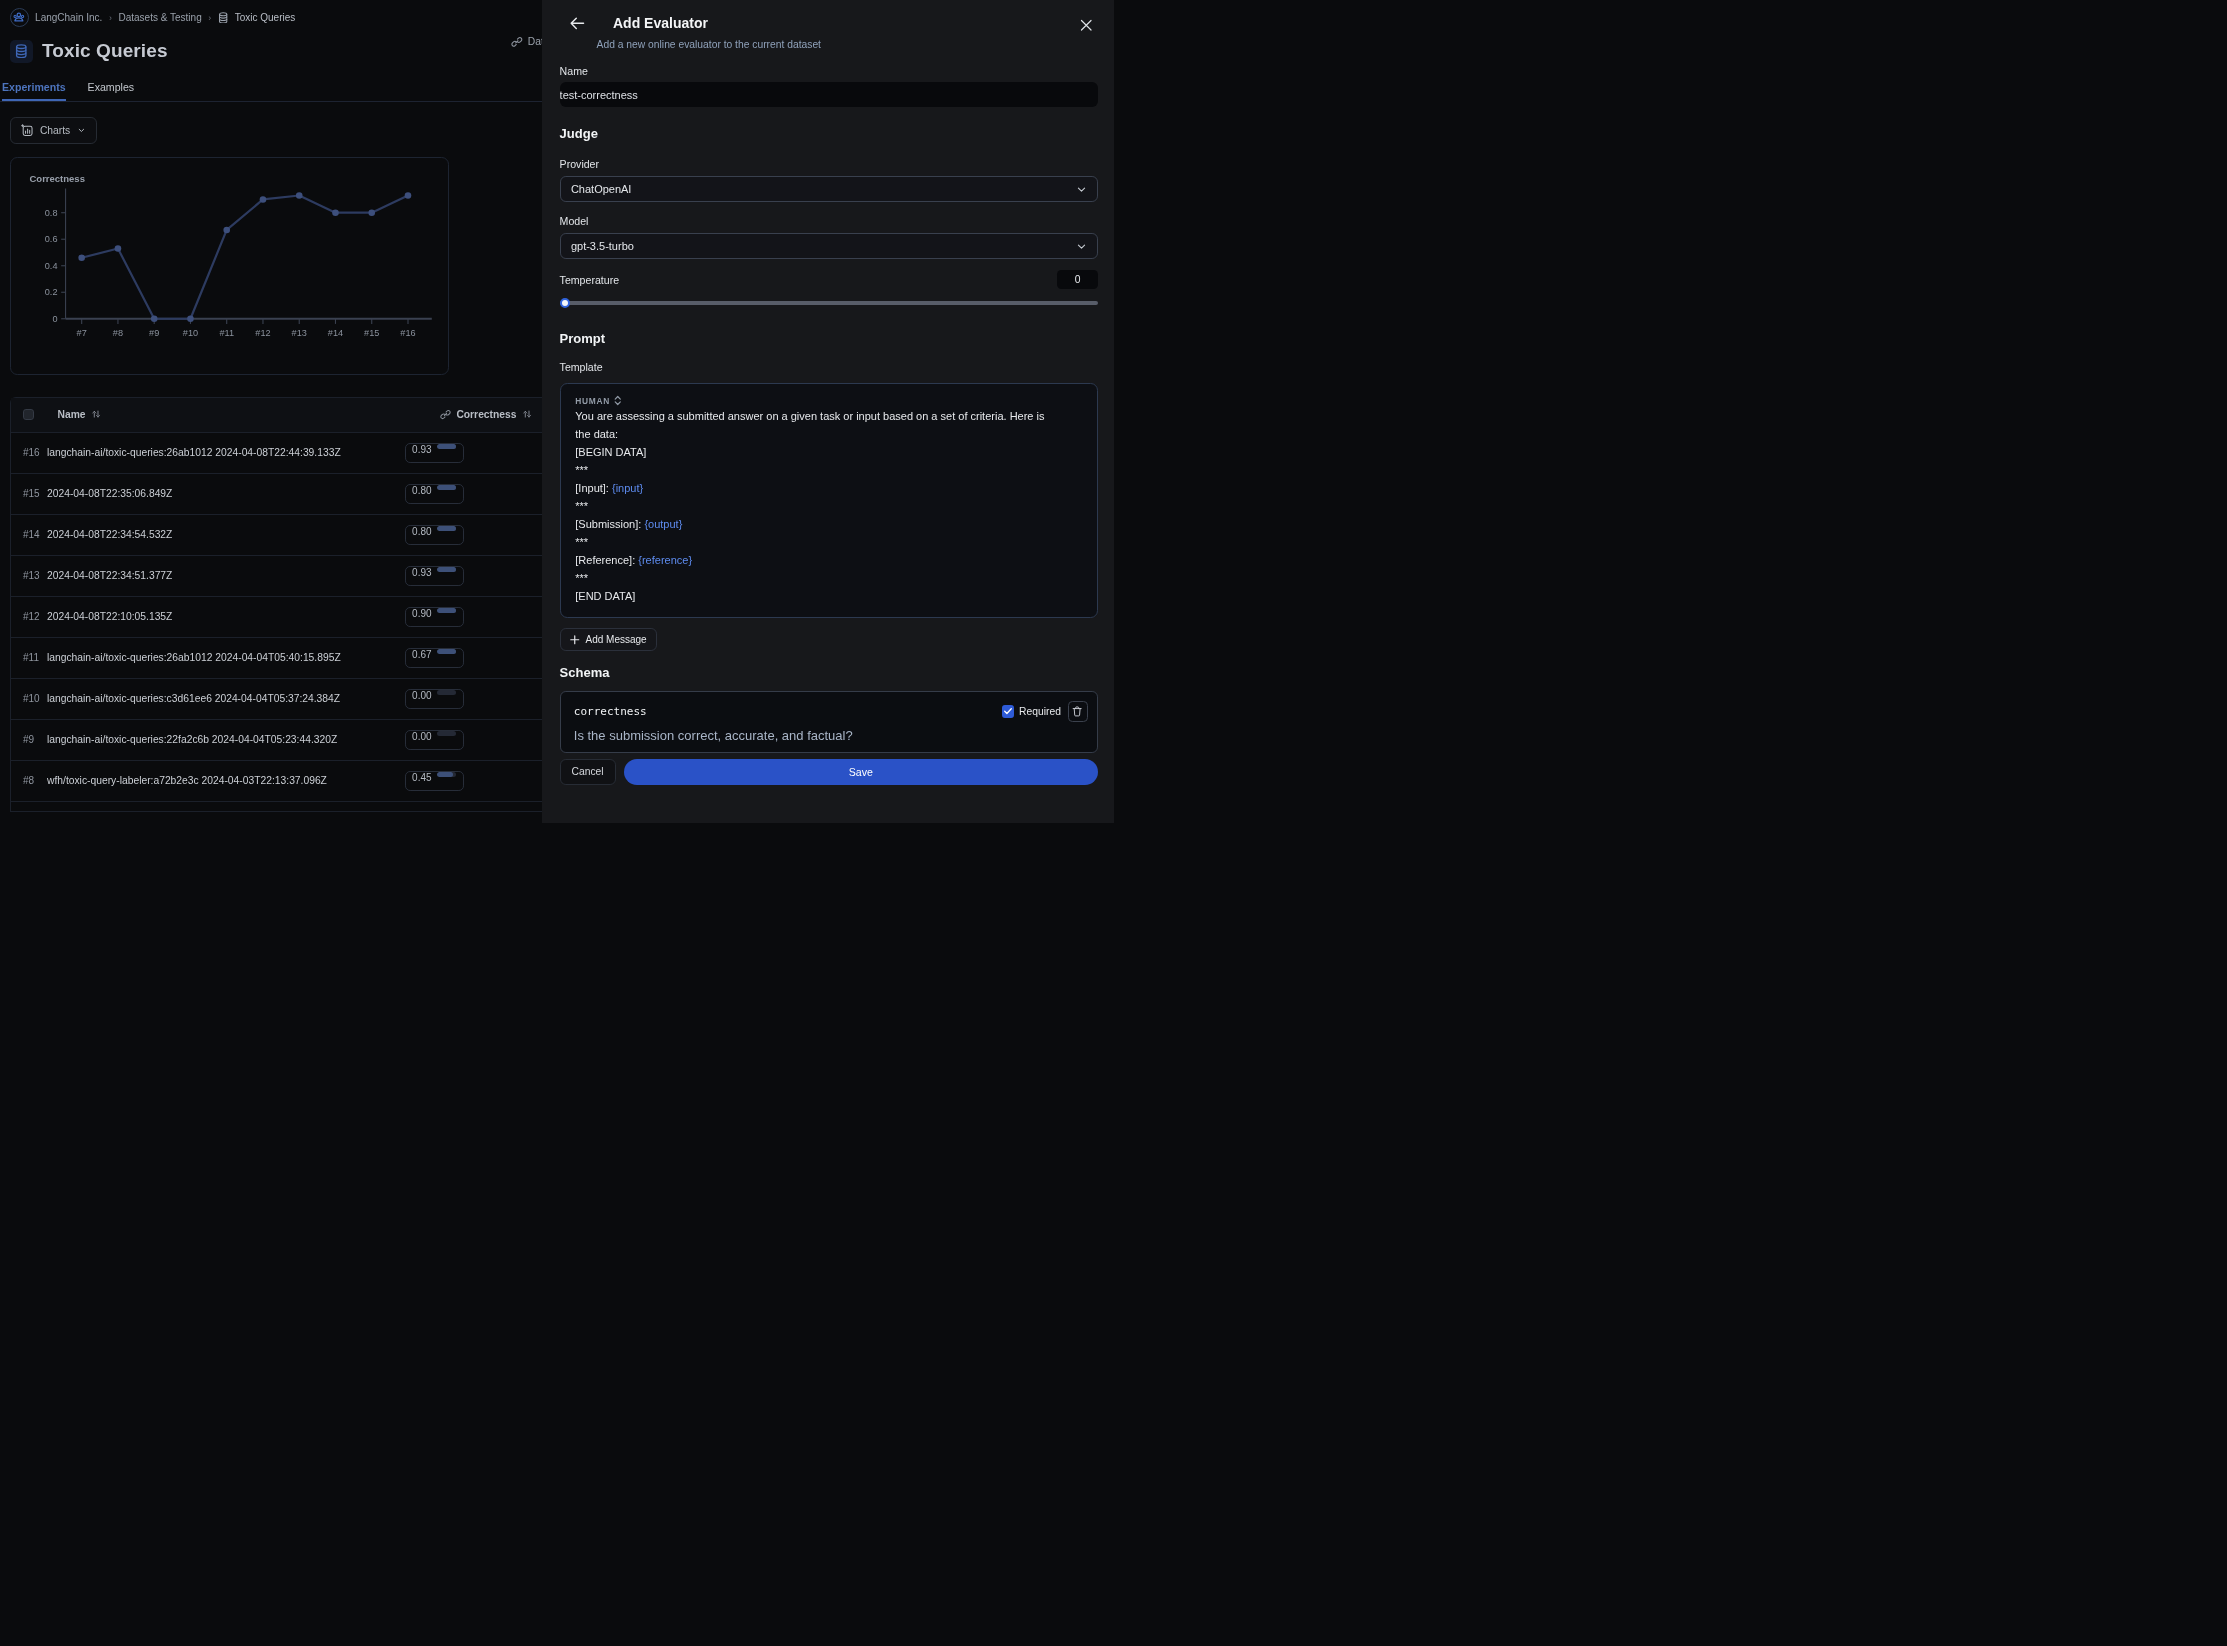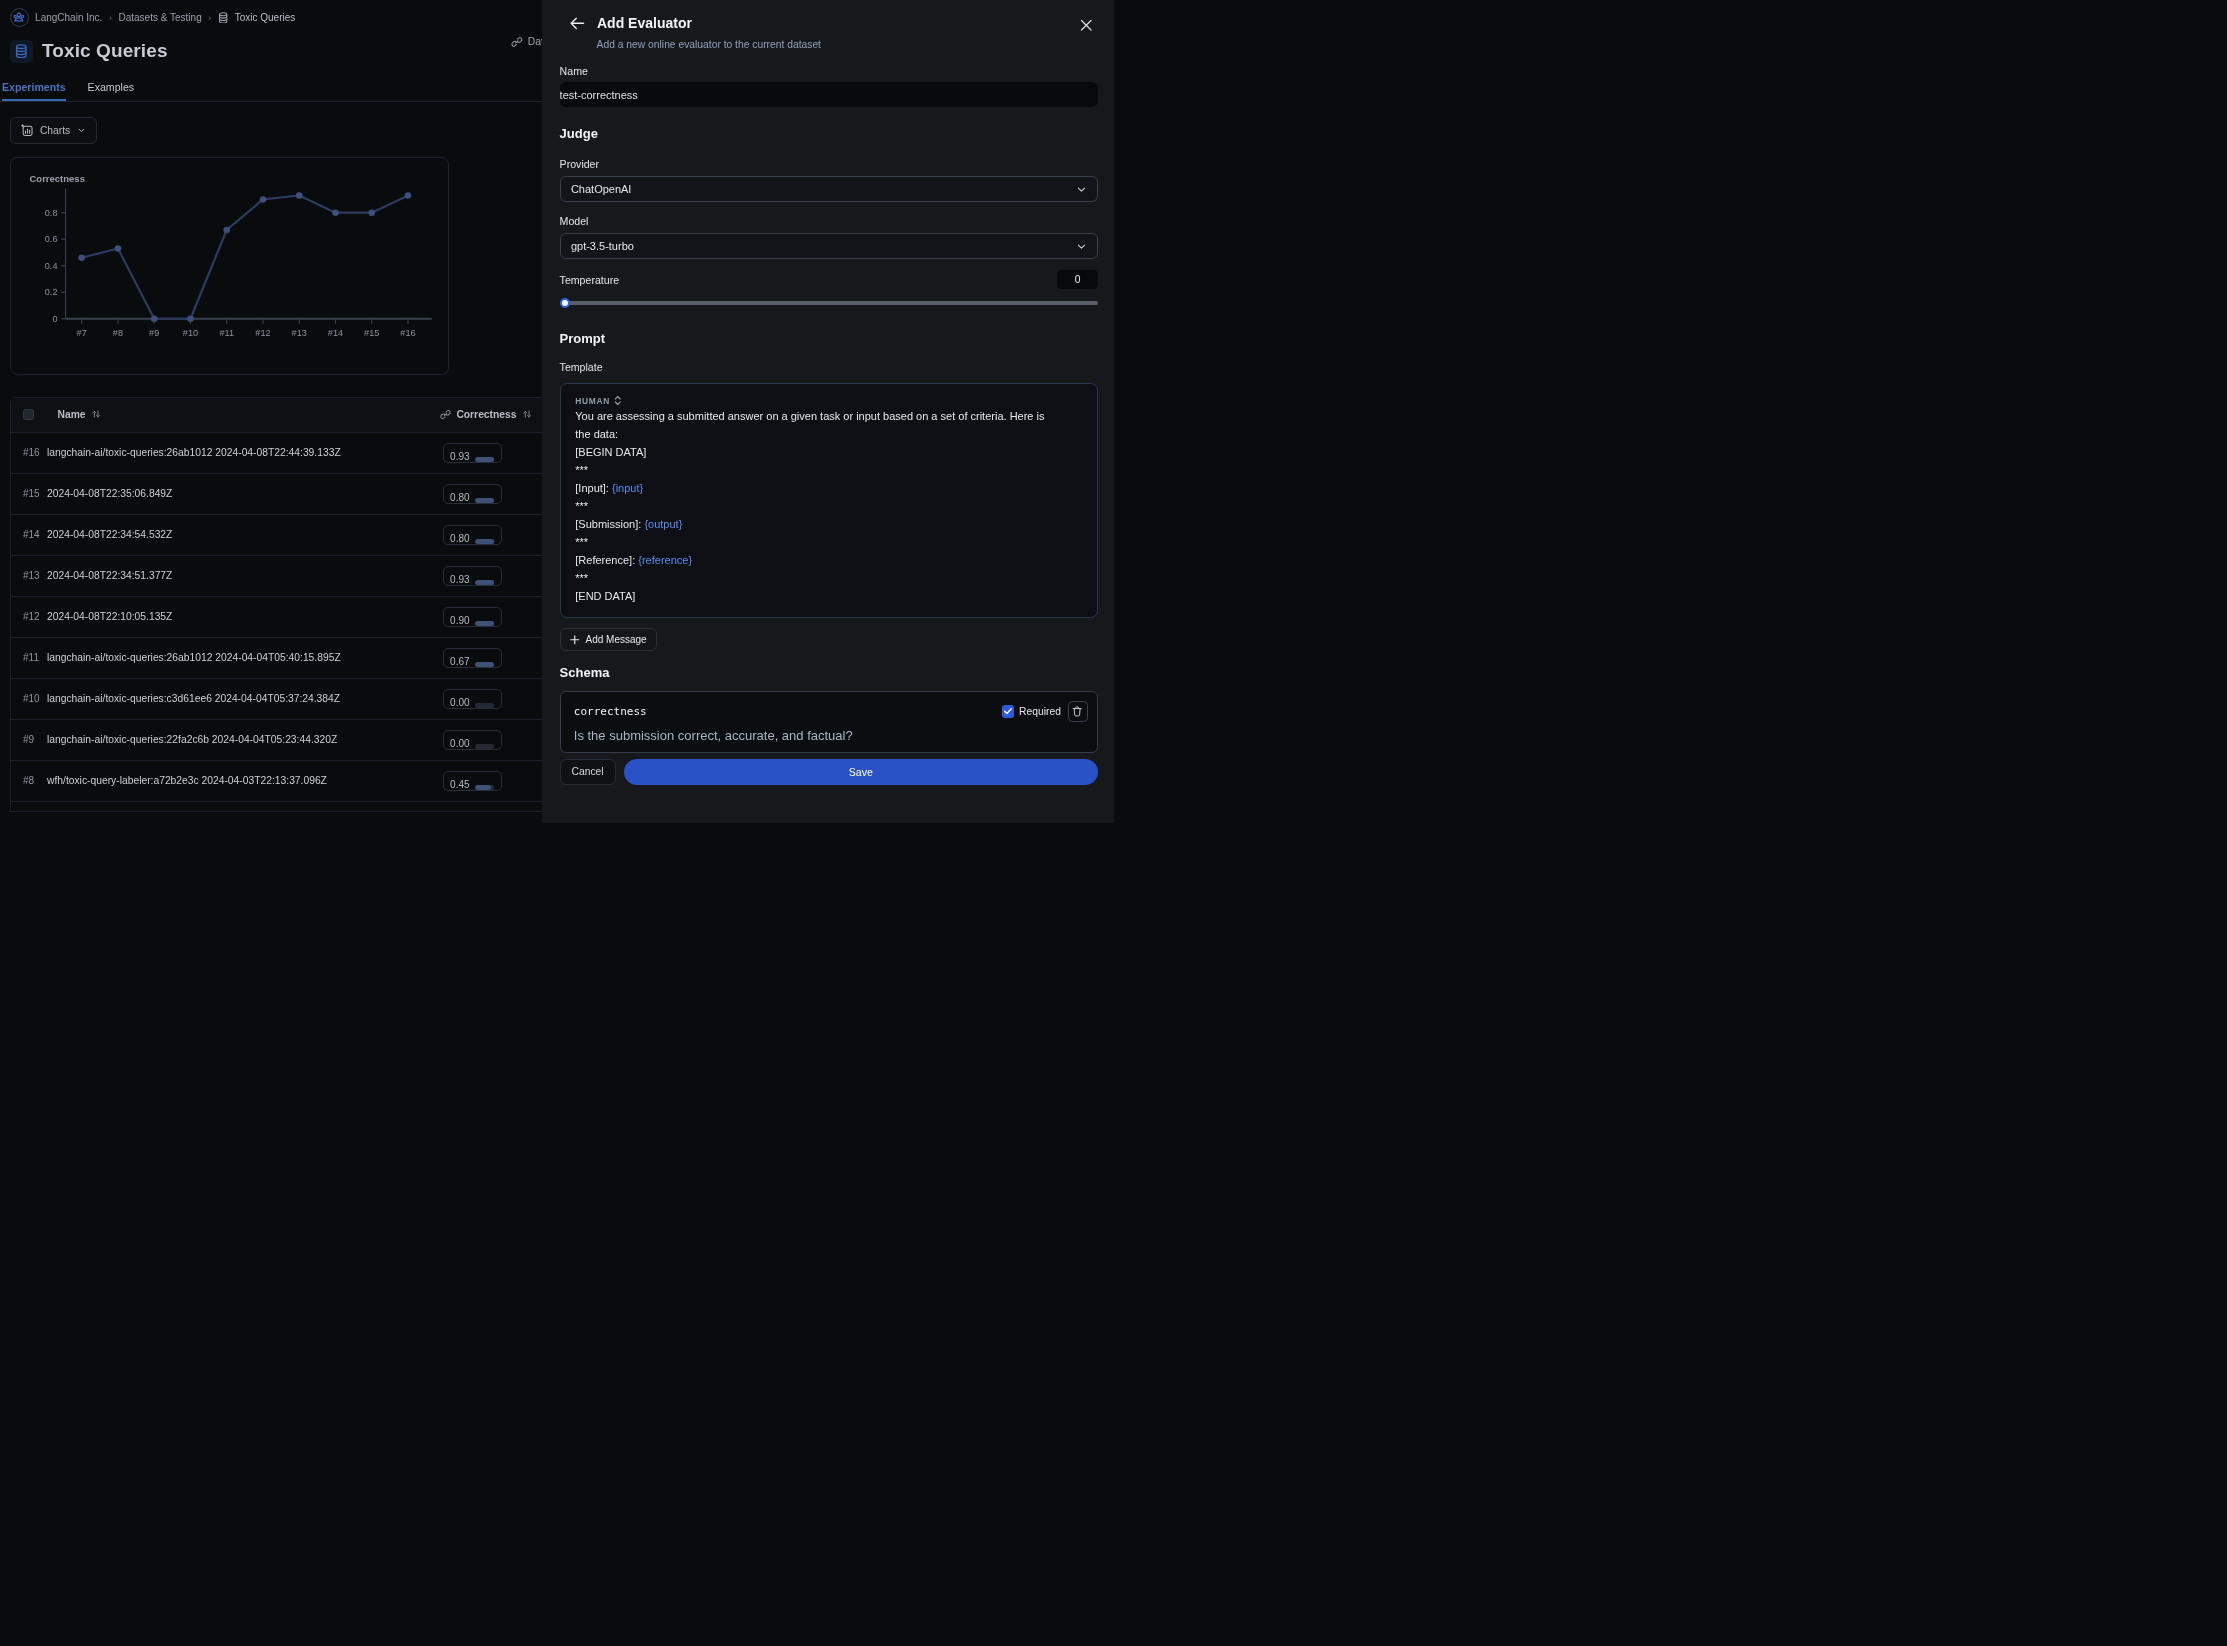--- a/index.html
+++ b/index.html
@@ -38,30 +38,30 @@
     font-size:10.3px; color:#b9bec6; font-weight:600; }
   .checkbox { width:11px; height:11px; margin-left:12.5px; border-radius:2.9px; background:#21252c;
     border:0.7px solid #343a45; cursor:pointer; }
   .th-name { display:flex; align-items:center; gap:5.9px; margin-left:23.5px; cursor:pointer; }
   .th-score { position:absolute; left:429px; display:flex; align-items:center; gap:5.9px; cursor:pointer; }
   .rows { display:block; }
   .row { position:relative; display:flex; align-items:center; height:41px; border-top:0.7px solid #1b202a;
     font-size:10.3px; cursor:pointer; }
   .row-id { margin-left:12.5px; width:22px; color:#8f959f; font-size:10px; flex:none; }
   .row-name { margin-left:2px; color:#ccd0d6; white-space:nowrap; overflow:hidden; max-width:323px; }
-  .badge { position:absolute; left:432px; display:flex; align-items:flex-end; gap:5.9px; width:59px; height:20px;
+  .badge { position:absolute; left:394px; display:flex; align-items:flex-start; gap:5.9px; width:59px; height:20px;
     padding:0 6.6px; border:0.7px solid #272d39; border-radius:5.1px; }
   .badge-val { font-size:10px; color:#b4bac3; }
   .bar-track { position:relative; width:29px; height:5.1px; border-radius:2.9px; background:#242935; overflow:hidden; }
   .bar-fill { position:absolute; left:0; top:0; height:5.1px; border-radius:2.9px; background:#3d5078; }
   .row-stub { height:10.3px; border-top:0.7px solid #1b202a; }
 
   
   .panel { position:relative; width:572px; height:100%; background:#17181b; padding:14.7px 16px 0 17.6px; flex:none; }
-  .panel-head { display:flex; align-items:center; }
+  .panel-head { display:flex; align-items:center;gap:16px; }
   .back-btn { margin-left:8.8px; width:17.6px; height:17.6px; display:flex; align-items:center; justify-content:center; cursor:pointer; }
   .panel-title { margin-left:11px; font-size:14px; font-weight:700; color:#f4f5f7; }
   .close-btn { position:absolute; top:17.6px; right:20px; width:16px; height:16px; display:flex;
     align-items:center; justify-content:center; cursor:pointer; }
   .panel-sub { margin:6.6px 0 0 37px; font-size:10.3px; color:#8fa1ba; }
   .f-label { margin-top:14.7px; font-size:10.6px; color:#e2e5e9; }
   .text-input { display:block; margin-top:5.9px; width:100%; height:25px; background:#08090c; border:none;
     border-radius:5.9px; padding:0 0; font-size:11px; color:#dde0e5; font-family:"Liberation Sans",sans-serif; outline:none; }
   .h2 { margin-top:18.3px; font-size:13px; font-weight:700; color:#f2f4f6; }
   .select { margin-top:6.6px; height:26px; border:0.7px solid #39404e; border-radius:5.9px; background:#131419;

